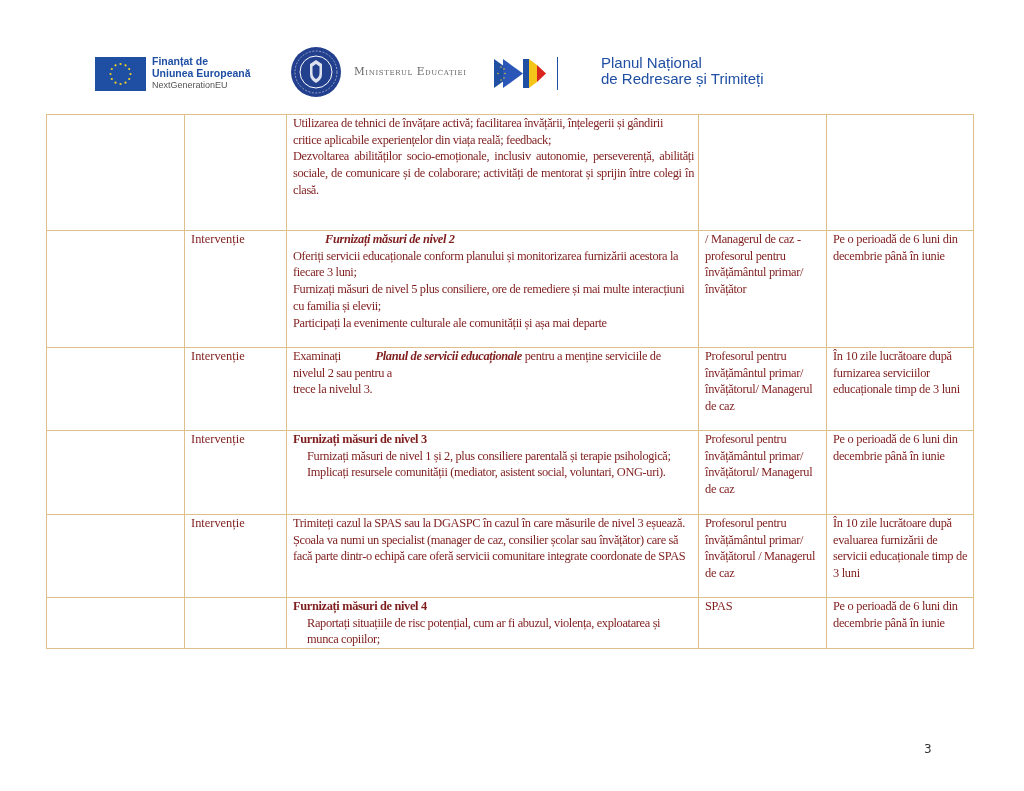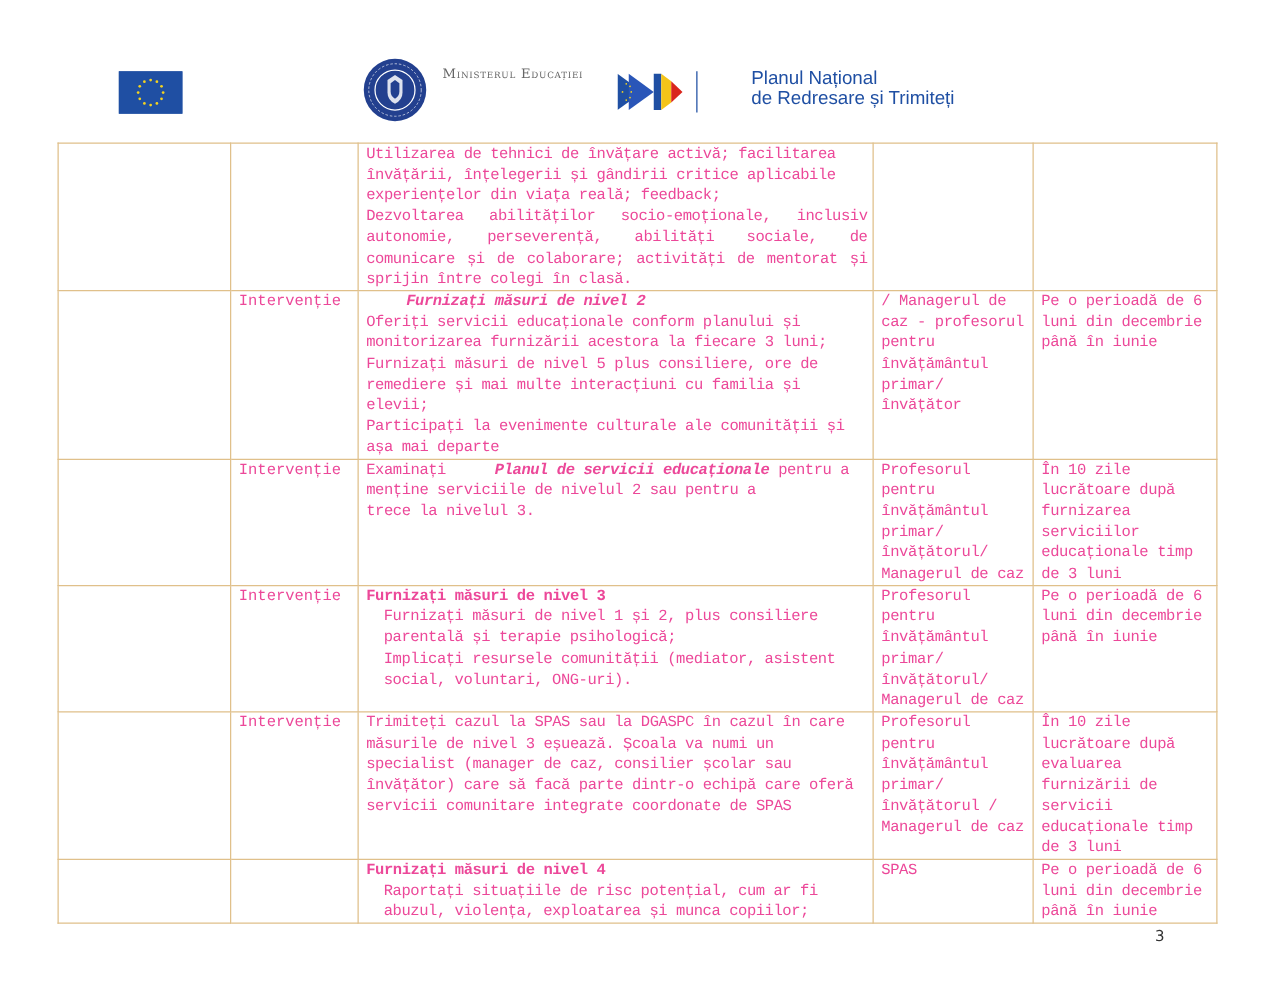--- a/index.html
+++ b/index.html
@@ -9,33 +9,33 @@
     
     .logo-bar { position: absolute; top: 0; left: 0; width: 1024px; height: 110px; }
     .eu-flag { position: absolute; left: 95px; top: 57px; width: 51px; height: 34px; background: #1f4fa3; }
     .eu-flag svg { display: block; }
     .eu-text { position: absolute; left: 152px; top: 55px; line-height: 12px; }
     .eu-text .l1, .eu-text .l2 { font-family: "Liberation Sans", sans-serif; font-weight: bold; font-size: 10.5px; color: #1f4fa3; display: block; }
     .eu-text .l3 { font-family: "Liberation Sans", sans-serif; font-size: 9px; color: #555; display: block; }
 
     .gov-seal { position: absolute; left: 291px; top: 47px; width: 50px; height: 50px; border-radius: 50%; background: #23408f; }
     .gov-seal svg { display: block; }
-    .ministry { position: absolute; left: 354px; top: 53px; font-family: "DejaVu Serif", serif; font-size: 10.5px; letter-spacing: 0.6px; color: #666; font-variant: small-caps; }
+    .ministry { position: absolute; left: 354px; top: 65px; font-family: "DejaVu Serif", serif; font-size: 10.5px; letter-spacing: 0.6px; color: #666; font-variant: small-caps; }
 
     .pnrr-arrows { position: absolute; left: 494px; top: 57px; width: 60px; height: 33px; }
     .pnrr-divider { position: absolute; left: 557px; top: 57px; width: 1px; height: 33px; background: #1f4fa3; }
     .pnrr-text { position: absolute; left: 561px; top: 55px; font-family: "Liberation Sans", sans-serif; font-size: 15px; line-height: 16px; color: #1f4fa3; }
     .pnrr-text span { display: block; margin-left: 40px; }
 
     
     table.plan { position: absolute; left: 46px; top: 114px; border-collapse: collapse;
                  table-layout: fixed; width: 927px; }
     table.plan td { border: 1px solid #e0c08a; vertical-align: top; padding: 0 4px 0 6px;
-                    font-family: Liberation Mono, monospace; font-size: 12.4px; line-height: 16.7px;
-                    color: #ec4899; overflow: hidden; }
+                    font-family: Liberation Serif, serif; font-size: 12.4px; line-height: 16.7px;
+                    color: #7f1d1d; overflow: hidden; }
     col.c1 { width: 138px; } col.c2 { width: 102px; } col.c3 { width: 412px; }
     col.c4 { width: 128px; } col.c5 { width: 147px; }
     tr.r1 { height: 116px; } tr.r2 { height: 117px; } tr.r3 { height: 83px; }
     tr.r4 { height: 84px; } tr.r5 { height: 83px; } tr.r6 { height: 51px; }
     td.action { letter-spacing: -0.35px; }
     td.resp, td.time { letter-spacing: -0.3px; margin-top: 40px; }
     .line { display: block; }
     .indent { padding-left: 2px; margin-left: 12px; }
     .bi { font-weight: bold; font-style: italic; margin-left: 32px; }
     .b { font-weight: bold; }
@@ -59,20 +59,25 @@
         <circle cx="34.2" cy="22" r="1.1"></circle>
           <circle cx="30.5" cy="25.7" r="1.1"></circle>
         <circle cx="25.5" cy="27" r="1.1"></circle>
           <circle cx="20.5" cy="25.7" r="1.1"></circle>
         <circle cx="16.8" cy="22" r="1.1"></circle>
           <circle cx="15.5" cy="17" r="1.1"></circle>
         <circle cx="16.8" cy="12" r="1.1"></circle>
           <circle cx="20.5" cy="8.3" r="1.1"></circle>
       </g>
     </svg>
+  </div>
+  <div class="eu-text">
+    <span class="l1">Finanțat de</span>
+    <span class="l2">Uniunea Europeană</span>
+    <span class="l3">NextGenerationEU</span>
   </div>
 
   <div class="gov-seal">
     <svg width="50" height="50" viewBox="0 0 50 50">
       <circle cx="25" cy="25" r="24" fill="#23408f"></circle>
       <circle cx="25" cy="25" r="16" fill="none" stroke="#ffffff" stroke-width="1"></circle>
       <path d="M25 13 L31 17 L31 27 Q31 33 25 36 Q19 33 19 27 L19 17 Z" fill="#ffffff" opacity="0.85"></path>
       <path d="M25 17 L28.5 19.5 L28.5 26 Q28.5 30 25 32 Q21.5 30 21.5 26 L21.5 19.5 Z" fill="#23408f"></path>
       <circle cx="25" cy="25" r="21" fill="none" stroke="#ffffff" stroke-width="0.5" stroke-dasharray="2 1.5"></circle>
     </svg>

